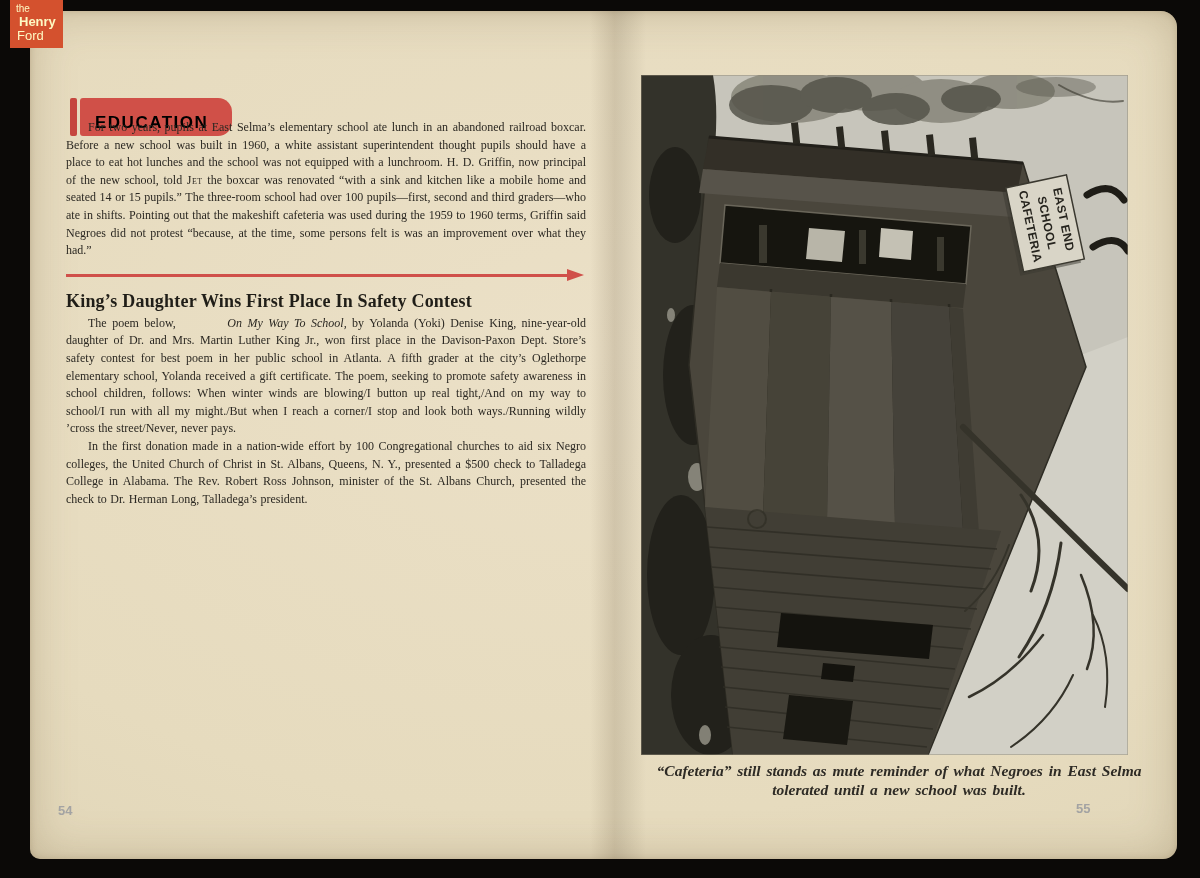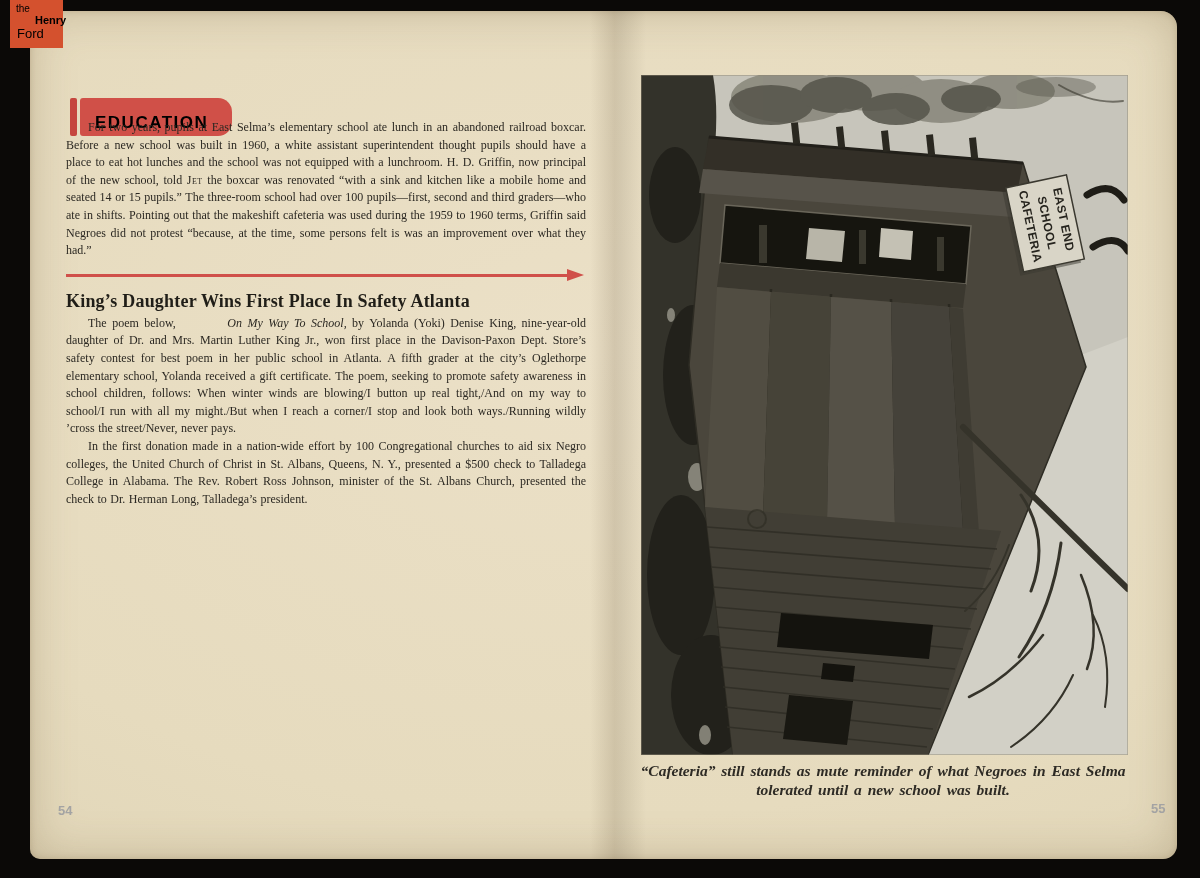--- a/index.html
+++ b/index.html
@@ -15,26 +15,26 @@
     border-radius:6px 16px 14px 10px;
     box-shadow:inset 0 0 46px rgba(115,92,58,.28), inset 0 0 6px rgba(115,92,58,.25);
   }
   .gutter{
     position:absolute;left:590px;top:11px;width:56px;height:848px;
     background:linear-gradient(90deg, rgba(88,70,45,0) 0%, rgba(88,70,45,.17) 44%, rgba(60,48,30,.12) 56%, rgba(88,70,45,0) 100%);
   }
   
   .hf-logo{
     position:absolute;left:10px;top:0;width:53px;height:48px;
-    background:#d4512e;color:#000000;
+    background:#d4512e;color:#fef9c3;
     font-family:"Liberation Sans",sans-serif;
     padding:4px 0 0 5px;box-sizing:border-box;line-height:1;
   }
   .hf-the{display:block;font-size:10px;margin:0 0 0 1px;}
-  .hf-henry{display:block;font-size:11px;font-weight:bold;margin:1px 0 0 20px;}
+  .hf-henry{display:block;font-size:13px;font-weight:bold;margin:1px 0 0 4px;}
   .hf-ford{display:block;font-size:13px;font-weight:normal;margin:1px 0 0 2px;}
   
   .edu-banner{
     position:absolute;left:80px;top:98px;
     background:#d05048;color:#000000;
     font-family:"Liberation Sans",sans-serif;font-weight:bold;
     font-size:17px;line-height:26px;letter-spacing:1.5px;
     padding:12px 24px 0 15px;border-radius:3px 14px 14px 3px;
   }
   .edu-banner::before{
@@ -58,30 +58,30 @@
   .smallcaps{font-variant:small-caps;letter-spacing:.5px;}
   .arrow-divider{position:relative;height:13px;margin:9px 2px 6px 0;}
   .arrow-line{position:absolute;left:0;right:12px;top:5px;height:3px;background:#d0504a;}
   .arrow-head{
     position:absolute;right:0;top:0;width:0;height:0;
     border-left:17px solid #d0504a;border-top:6.5px solid transparent;border-bottom:6.5px solid transparent;
   }
   
   .photo{position:absolute;left:641px;top:75px;width:487px;height:680px;}
   .caption{
-    position:absolute;left:616px;top:762px;width:534px;
+    position:absolute;left:632px;top:762px;width:534px;
     font-style:italic;font-weight:bold;font-size:15.5px;line-height:18.5px;
     color:#2e2b25;text-align:center;word-spacing:2px;
   }
   .pgnum{
     position:absolute;font-family:"Liberation Sans",sans-serif;
     font-weight:bold;font-size:13px;color:#a3a3a3;
   }
   .pg54{left:58px;top:803px;}
-  .pg55{left:1151px;top:801px;}
+  .pg55{left:1076px;top:801px;}
 </style>
 </head>
 <body>
 
 <div class="paper"></div>
 <div class="gutter"></div>
 
 <div class="hf-logo">
   <span class="hf-the">the</span>
   <span class="hf-henry">Henry</span>
@@ -92,21 +92,21 @@
 
 <div class="column">
     <section>
       <p><span>For two years, pupils at East Selma’s elementary school ate lunch in an abandoned railroad boxcar. Before a new school was built in 1960, a white assistant superintendent thought pupils should have a place to eat hot lunches and the school was not equipped with a lunchroom. H. D. Griffin, now principal of the new school, told </span><span class="smallcaps">Jet</span><span> the boxcar was renovated “with a sink and kitchen like a mobile home and seated 14 or 15 pupils.” The three-room school had over 100 pupils—first, second and third graders—who ate in shifts. Pointing out that the makeshift cafeteria was used during the 1959 to 1960 terms, Griffin said Negroes did not protest “because, at the time, some persons felt is was an improvement over what they had.”</span></p>
     </section>
     <div class="arrow-divider">
       <span class="arrow-line"></span>
       <span class="arrow-head"></span>
     </div>
     <section>
-      <h2>King’s Daughter Wins First Place In Safety Atlanta</h2>
+      <h2>King’s Daughter Wins First Place In Safety Contest</h2>
       <p><span>The poem below, </span><span class="italic">On My Way To School,</span><span> by Yolanda (Yoki) Denise King, nine-year-old daughter of Dr. and Mrs. Martin Luther King Jr., won first place in the Davison-Paxon Dept. Store’s safety contest for best poem in her public school in Atlanta. A fifth grader at the city’s Oglethorpe elementary school, Yolanda received a gift certificate. The poem, seeking to promote safety awareness in school children, follows: When winter winds are blowing/I button up real tight,/And on my way to school/I run with all my might./But when I reach a corner/I stop and look both ways./Running wildly ’cross the street/Never, never pays.</span></p>
     </section>
     <section>
       <p><span>In the first donation made in a nation-wide effort by 100 Congregational churches to aid six Negro colleges, the United Church of Christ in St. Albans, Queens, N. Y., presented a $500 check to Talladega College in Alabama. The Rev. Robert Ross Johnson, minister of the St. Albans Church, presented the check to Dr. Herman Long, Talladega’s president.</span></p>
     </section>
   </div>
 
 <svg class="photo" viewBox="0 0 487 680" preserveAspectRatio="none">
 
   <rect x="0" y="0" width="487" height="680" fill="#c7c5bb"></rect>

